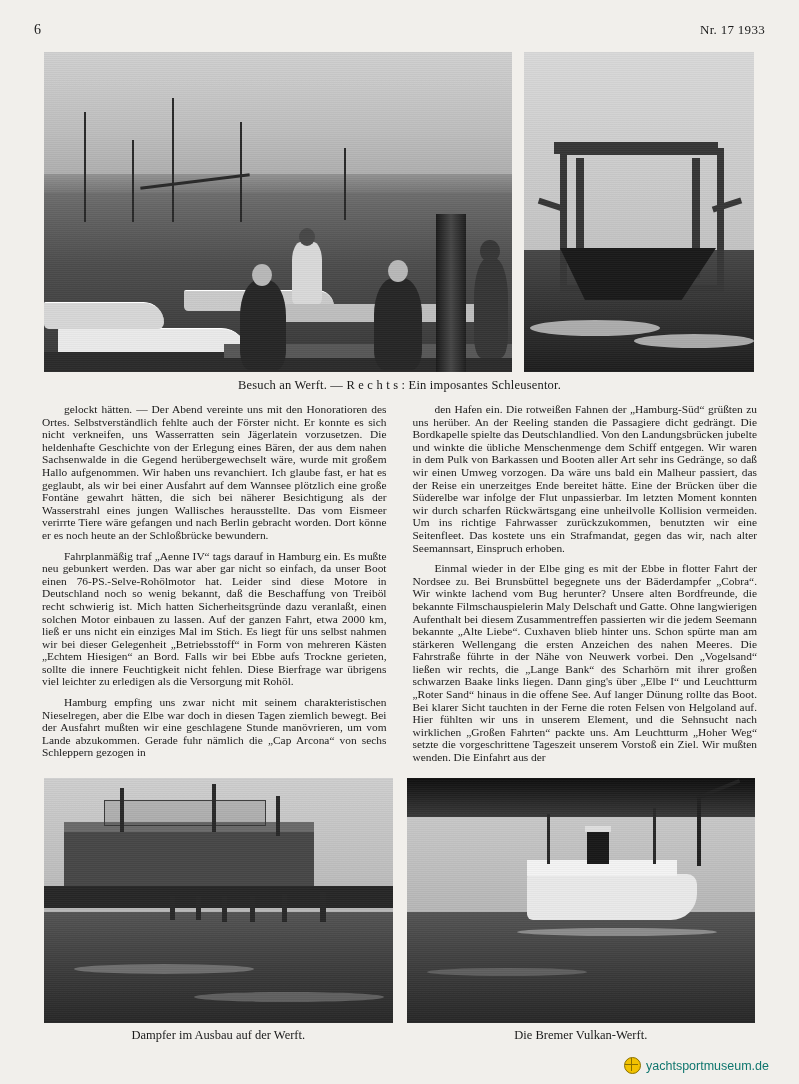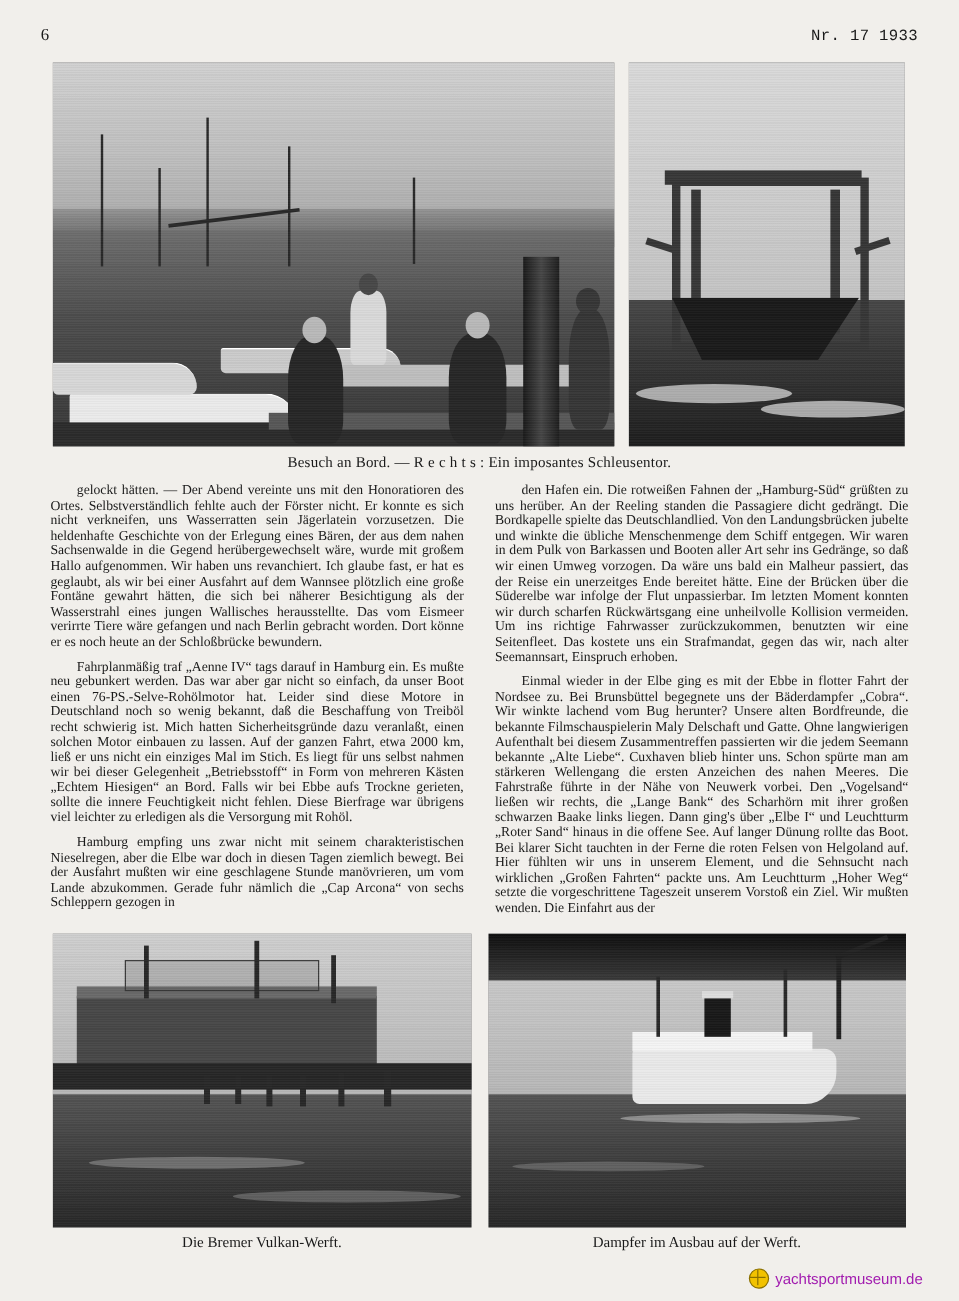--- a/index.html
+++ b/index.html
@@ -17,21 +17,21 @@
     box-sizing:border-box;
   }
   
   .hdr{
     display:flex;justify-content:space-between;align-items:flex-start;
     font-size:13px;
     letter-spacing:.3px;
     margin-bottom:14px;
   }
   .hdr .pageno{font-size:14px;}
-  .hdr .issue{font-size:13px;font-family:Liberation Mono, monospace;}
+  .hdr .issue{font-size:13px;}
 
   
   .photo-row{
     display:flex;gap:12px;align-items:flex-start;
     margin:0 10px;
   }
   .photo{
     position:relative;
     background:#8d8d8a;
     overflow:hidden;
@@ -112,21 +112,21 @@
   .cap-row{
     display:flex;gap:14px;margin:5px 10px 0 10px;
     font-size:12.5px;
   }
   .cap-cell{width:350px;text-align:center;position:relative;}
 
   .watermark{
     position:absolute;right:30px;bottom:10px;
     display:flex;align-items:center;gap:5px;
     font-family:"Liberation Sans", sans-serif;
-    font-size:12.5px;color:#a21caf;
+    font-size:12.5px;color:#0f766e;
   }
   .wm-globe{
     width:15px;height:15px;border-radius:50%;
     background:#f2c200;
     display:inline-block;position:relative;
     border:1px solid #8a7000;
   }
   .wm-globe:before{
     content:"";position:absolute;left:6px;top:0;width:1px;height:13px;background:#8a7000;
   }
@@ -193,21 +193,21 @@
           clip-path:polygon(0 0,100% 0,78% 100%,16% 100%);"></div>
       <div class="gatebar" style="left:14px;top:150px;width:28px;height:6px;transform:rotate(18deg);"></div>
       <div class="gatebar" style="left:188px;top:150px;width:30px;height:6px;transform:rotate(-18deg);"></div>
 
       <div class="wavefoam" style="left:6px;top:268px;width:130px;height:16px;"></div>
       <div class="wavefoam" style="left:110px;top:282px;width:120px;height:14px;"></div>
       <div class="grain"></div>
     </div>
   </div>
 
-  <div class="cap-top">Besuch an Bord. — R e c h t s : Ein imposantes Schleusentor.</div>
+  <div class="cap-top">Besuch an Werft. — R e c h t s : Ein imposantes Schleusentor.</div>
 
   <div class="cols">
     <div class="col">
       <p>gelockt hätten. — Der Abend vereinte uns mit den Honoratioren des Ortes. Selbstverständlich fehlte auch der Förster nicht. Er konnte es sich nicht verkneifen, uns Wasserratten sein Jägerlatein vorzusetzen. Die heldenhafte Geschichte von der Erlegung eines Bären, der aus dem nahen Sachsenwalde in die Gegend herübergewechselt wäre, wurde mit großem Hallo aufgenommen. Wir haben uns revanchiert. Ich glaube fast, er hat es geglaubt, als wir bei einer Ausfahrt auf dem Wannsee plötzlich eine große Fontäne gewahrt hätten, die sich bei näherer Besichtigung als der Wasserstrahl eines jungen Wallisches herausstellte. Das vom Eismeer verirrte Tiere wäre gefangen und nach Berlin gebracht worden. Dort könne er es noch heute an der Schloßbrücke bewundern.</p>
       <p>Fahrplanmäßig traf „Aenne IV“ tags darauf in Hamburg ein. Es mußte neu gebunkert werden. Das war aber gar nicht so einfach, da unser Boot einen 76-PS.-Selve-Rohölmotor hat. Leider sind diese Motore in Deutschland noch so wenig bekannt, daß die Beschaffung von Treiböl recht schwierig ist. Mich hatten Sicherheitsgründe dazu veranlaßt, einen solchen Motor einbauen zu lassen. Auf der ganzen Fahrt, etwa 2000 km, ließ er uns nicht ein einziges Mal im Stich. Es liegt für uns selbst nahmen wir bei dieser Gelegenheit „Betriebsstoff“ in Form von mehreren Kästen „Echtem Hiesigen“ an Bord. Falls wir bei Ebbe aufs Trockne gerieten, sollte die innere Feuchtigkeit nicht fehlen. Diese Bierfrage war übrigens viel leichter zu erledigen als die Versorgung mit Rohöl.</p>
       <p>Hamburg empfing uns zwar nicht mit seinem charakteristischen Nieselregen, aber die Elbe war doch in diesen Tagen ziemlich bewegt. Bei der Ausfahrt mußten wir eine geschlagene Stunde manövrieren, um vom Lande abzukommen. Gerade fuhr nämlich die „Cap Arcona“ von sechs Schleppern gezogen in</p>
     </div>
     <div class="col">
       <p>den Hafen ein. Die rotweißen Fahnen der „Hamburg-Süd“ grüßten zu uns herüber. An der Reeling standen die Passagiere dicht gedrängt. Die Bordkapelle spielte das Deutschlandlied. Von den Landungsbrücken jubelte und winkte die übliche Menschenmenge dem Schiff entgegen. Wir waren in dem Pulk von Barkassen und Booten aller Art sehr ins Gedränge, so daß wir einen Umweg vorzogen. Da wäre uns bald ein Malheur passiert, das der Reise ein unerzeitges Ende bereitet hätte. Eine der Brücken über die Süderelbe war infolge der Flut unpassierbar. Im letzten Moment konnten wir durch scharfen Rückwärtsgang eine unheilvolle Kollision vermeiden. Um ins richtige Fahrwasser zurückzukommen, benutzten wir eine Seitenfleet. Das kostete uns ein Strafmandat, gegen das wir, nach alter Seemannsart, Einspruch erhoben.</p>
       <p>Einmal wieder in der Elbe ging es mit der Ebbe in flotter Fahrt der Nordsee zu. Bei Brunsbüttel begegnete uns der Bäderdampfer „Cobra“. Wir winkte lachend vom Bug herunter? Unsere alten Bordfreunde, die bekannte Filmschauspielerin Maly Delschaft und Gatte. Ohne langwierigen Aufenthalt bei diesem Zusammentreffen passierten wir die jedem Seemann bekannte „Alte Liebe“. Cuxhaven blieb hinter uns. Schon spürte man am stärkeren Wellengang die ersten Anzeichen des nahen Meeres. Die Fahrstraße führte in der Nähe von Neuwerk vorbei. Den „Vogelsand“ ließen wir rechts, die „Lange Bank“ des Scharhörn mit ihrer großen schwarzen Baake links liegen. Dann ging's über „Elbe I“ und Leuchtturm „Roter Sand“ hinaus in die offene See. Auf langer Dünung rollte das Boot. Bei klarer Sicht tauchten in der Ferne die roten Felsen von Helgoland auf. Hier fühlten wir uns in unserem Element, und die Sehnsucht nach wirklichen „Großen Fahrten“ packte uns. Am Leuchtturm „Hoher Weg“ setzte die vorgeschrittene Tageszeit unserem Vorstoß ein Ziel. Wir mußten wenden. Die Einfahrt aus der</p>
@@ -252,22 +252,22 @@
       <div class="crane" style="left:140px;top:36px;width:3px;height:50px;"></div>
       <div class="crane" style="left:290px;top:18px;width:4px;height:70px;background:#272622;"></div>
       <div class="crane" style="left:290px;top:18px;width:46px;height:4px;background:#272622;transform:rotate(-22deg);transform-origin:left center;"></div>
       <div class="wavefoam" style="left:110px;top:150px;width:200px;height:8px;opacity:.5;"></div>
       <div class="wavefoam" style="left:20px;top:190px;width:160px;height:8px;opacity:.25;"></div>
       <div class="grain"></div>
     </div>
   </div>
 
   <div class="cap-row">
+    <div class="cap-cell">Dampfer im Ausbau auf der Werft.</div>
     <div class="cap-cell">Die Bremer Vulkan-Werft.</div>
-    <div class="cap-cell">Dampfer im Ausbau auf der Werft.</div>
   </div>
 
   <div class="watermark">
     <span class="wm-globe"></span>
     <span>yachtsportmuseum.de</span>
   </div>
 
 </div>
 
 </body></html>

